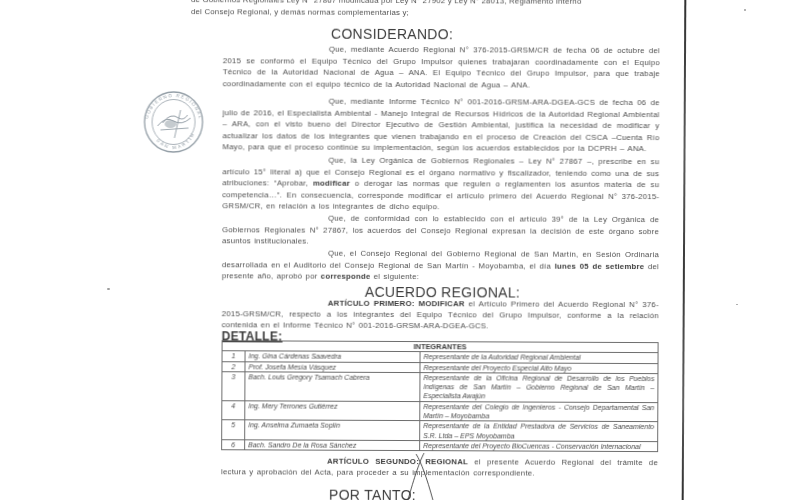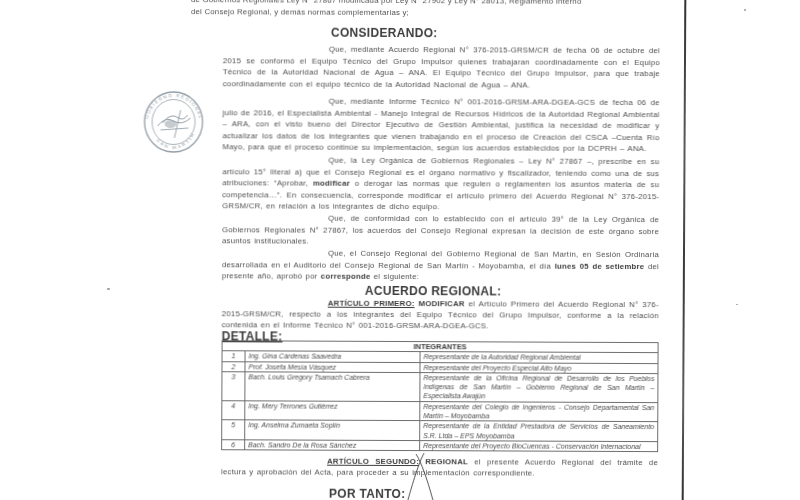--- a/index.html
+++ b/index.html
@@ -3,23 +3,23 @@
 <meta charset="utf-8">
 <style>
   html,body{margin:0;padding:0;background:#e8e8e8;}
   .screen{position:relative;width:800px;height:500px;background:#ffffff;overflow:hidden;
           font-family:"Liberation Sans",sans-serif;}
   .scan-content{position:absolute;inset:0;transform:rotate(0.25deg);filter:blur(0.22px);color:#4f4f4f;}
   .abs{position:absolute;}
   .para{left:222px;width:437px;font-size:7.8px;line-height:11.6px;text-align:justify;
         text-indent:106px;letter-spacing:.22px;word-spacing:.9px;}
   .preamble{left:190px;width:470px;font-size:7.8px;line-height:11.6px;letter-spacing:.22px;}
-  .heading{left:330px;font-size:12px;font-weight:bold;color:#3c3c3c;letter-spacing:.3px;}
+  .heading{left:330px;font-size:14px;font-weight:normal;color:#3c3c3c;letter-spacing:.3px;}
   b,.bold{font-weight:bold;color:#3c3c3c;}
-  .u{text-decoration:underline;}
+  .u{}
   .detalle{left:222px;font-size:12px;font-weight:bold;color:#3c3c3c;text-decoration:underline;letter-spacing:.3px;}
   
   table.integrantes{position:absolute;left:222px;top:341px;width:437px;border-collapse:collapse;
         font-size:7px;line-height:9.3px;font-style:italic;color:#4a4a4a;}
   table.integrantes td,table.integrantes th{border:1px solid #6e6e6e;padding:0 3px;vertical-align:top;}
   th.tbl-head{font-style:normal;font-weight:bold;text-align:center;font-size:7.4px;color:#3c3c3c;padding:1px 0;}
   td.cnum{width:16px;text-align:center;}
   td.cname{width:168px;}
   td.crole{text-align:justify;}
   

